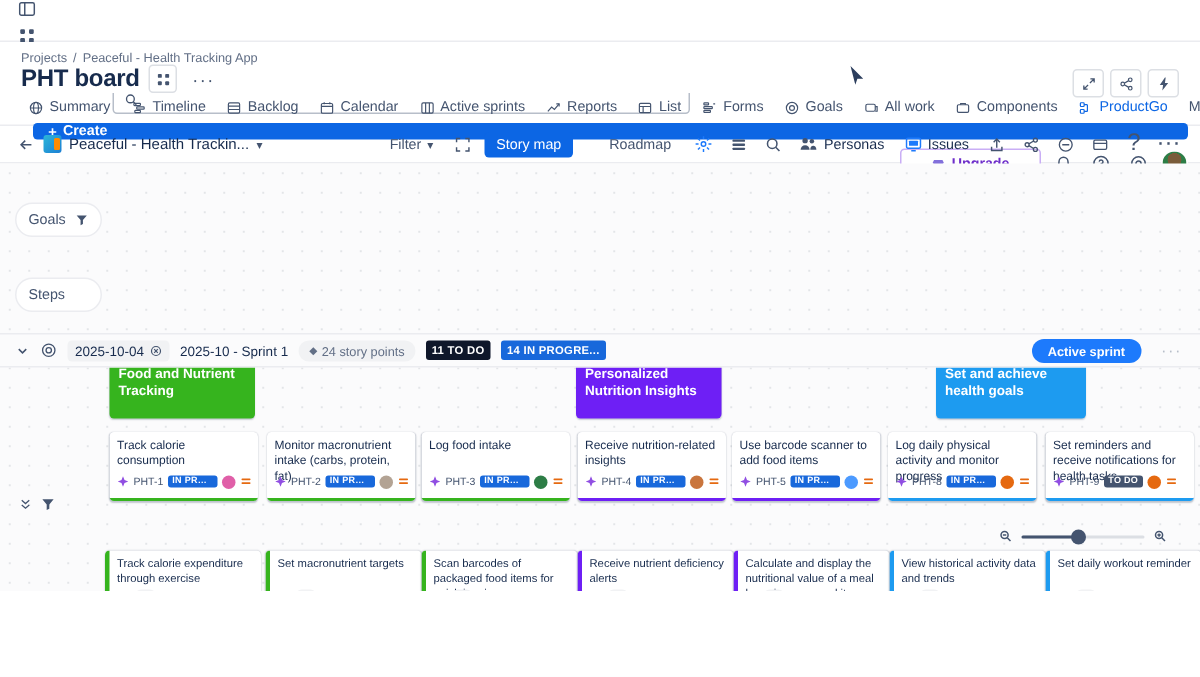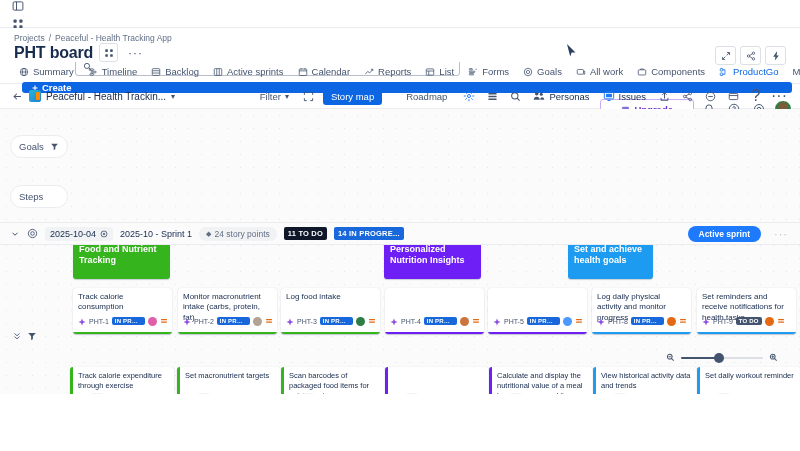--- a/index.html
+++ b/index.html
@@ -374,37 +374,37 @@
           <rect x="2" y="2.6" width="12" height="10.8" rx="1.4"></rect>
           <line x1="2" y1="6" x2="14" y2="6"></line>
           <line x1="2" y1="9.6" x2="14" y2="9.6"></line>
         </svg>
       </span>
       <span>Backlog</span>
     </div>
     <div class="tab">
       <span class="ic">
         <svg width="10" height="10" viewBox="0 0 16 16" fill="none" stroke="currentColor" stroke-width="1.25">
-          <rect x="2" y="2.6" width="12" height="10.8" rx="1.4"></rect>
-          <line x1="6" y1="2.6" x2="6" y2="13.4"></line>
-          <line x1="10" y1="2.6" x2="10" y2="13.4"></line>
-        </svg>
-      </span>
-      <span>Active sprints</span>
-    </div>
-    <div class="tab">
-      <span class="ic">
-        <svg width="10" height="10" viewBox="0 0 16 16" fill="none" stroke="currentColor" stroke-width="1.25">
           <rect x="2" y="3.2" width="12" height="10.4" rx="1.4"></rect>
           <line x1="2" y1="6.2" x2="14" y2="6.2"></line>
           <line x1="5" y1="1.8" x2="5" y2="4"></line>
           <line x1="11" y1="1.8" x2="11" y2="4"></line>
         </svg>
       </span>
       <span>Calendar</span>
+    </div>
+    <div class="tab">
+      <span class="ic">
+        <svg width="10" height="10" viewBox="0 0 16 16" fill="none" stroke="currentColor" stroke-width="1.25">
+          <rect x="2" y="2.6" width="12" height="10.8" rx="1.4"></rect>
+          <line x1="6" y1="2.6" x2="6" y2="13.4"></line>
+          <line x1="10" y1="2.6" x2="10" y2="13.4"></line>
+        </svg>
+      </span>
+      <span>Active sprints</span>
     </div>
     <div class="tab">
       <span class="ic">
         <svg width="10" height="10" viewBox="0 0 16 16" fill="none" stroke="currentColor" stroke-width="1.25">
           <polyline points="2,11.5 6,7 9,9.5 14,3.6"></polyline>
           <polyline points="11,3.6 14,3.6 14,6.4"></polyline>
         </svg>
       </span>
       <span>Reports</span>
     </div>
@@ -636,21 +636,21 @@
         <span class="p-av" style="background:#9aa2ad"></span>
         <span class="p-add">
           <svg width="9" height="9" viewBox="0 0 16 16" fill="#44546f">
             <circle cx="6" cy="5" r="2.6"></circle>
             <path d="M1 13c0-2.6 2-4.2 5-4.2s5 1.6 5 4.2z"></path>
             <line x1="12" y1="3" x2="12" y2="7" stroke="#44546f" stroke-width="1.4"></line>
             <line x1="10" y1="5" x2="14" y2="5" stroke="#44546f" stroke-width="1.4"></line>
           </svg>
         </span>
       </div>
-      <div class="goal-card" style="left: 568px; top: 130px; width: 85px; height: 40px; background: rgb(29, 155, 240);"><span>Set and achieve health goals</span></div>
+      <div class="goal-card" style="left: 624px; top: 130px; width: 100px; height: 40px; background: rgb(29, 155, 240);"><span>Set and achieve health goals</span></div>
     </div>
   <div id="step-layer">
       <div class="step-card" style="left: 73px; top: 179px;">
         <div class="st-title">Track calorie consumption</div>
         <div class="st-bottom">
           <span><svg width="8" height="8" viewBox="0 0 16 16" fill="#904ee2">
               <path d="M8 1l2 5 5 2-5 2-2 5-2-5-5-2 5-2z"></path>
             </svg></span>
           <span class="key-txt">PHT-1</span>
           <span class="status-badge st-inprog">IN PROGR...</span>
@@ -694,37 +694,39 @@
           <span class="prio-ic">
             <svg width="8" height="8" viewBox="0 0 16 16" fill="#e56910">
               <rect x="2" y="4" width="12" height="2.4" rx="1"></rect>
               <rect x="2" y="9" width="12" height="2.4" rx="1"></rect>
             </svg>
           </span>
         </div>
         <div class="st-underline" style="background:#36b41e"></div>
       </div>
       <div class="step-card" style="left: 385px; top: 179px;">
+        <div class="st-title">Receive nutrition-related insights</div>
         <div class="st-bottom">
           <span><svg width="8" height="8" viewBox="0 0 16 16" fill="#904ee2">
               <path d="M8 1l2 5 5 2-5 2-2 5-2-5-5-2 5-2z"></path>
             </svg></span>
           <span class="key-txt">PHT-4</span>
           <span class="status-badge st-inprog">IN PROGR...</span>
           <span class="mini-av" style="background:#c9753d"></span>
           <span class="prio-ic">
             <svg width="8" height="8" viewBox="0 0 16 16" fill="#e56910">
               <rect x="2" y="4" width="12" height="2.4" rx="1"></rect>
               <rect x="2" y="9" width="12" height="2.4" rx="1"></rect>
             </svg>
           </span>
         </div>
         <div class="st-underline" style="background:#6e1ff5"></div>
       </div>
       <div class="step-card" style="left: 488px; top: 179px;">
+        <div class="st-title">Use barcode scanner to add food items</div>
         <div class="st-bottom">
           <span><svg width="8" height="8" viewBox="0 0 16 16" fill="#904ee2">
               <path d="M8 1l2 5 5 2-5 2-2 5-2-5-5-2 5-2z"></path>
             </svg></span>
           <span class="key-txt">PHT-5</span>
           <span class="status-badge st-inprog">IN PROGR...</span>
           <span class="mini-av" style="background:#4c9aff"></span>
           <span class="prio-ic">
             <svg width="8" height="8" viewBox="0 0 16 16" fill="#e56910">
               <rect x="2" y="4" width="12" height="2.4" rx="1"></rect>
@@ -838,20 +840,21 @@
             <svg width="8" height="7" viewBox="0 0 16 14" fill="#e56910">
               <rect x="1" y="2" width="14" height="2.6" rx="1.2"></rect>
               <rect x="1" y="8" width="14" height="2.6" rx="1.2"></rect>
             </svg>
           </span>
           <span class="pts-pill">+</span>
         </div>
       </div>
       <div class="story-card" style="left: 385px; top: 258px;">
         <div class="sc-bar" style="background:#6e1ff5"></div>
+        <div class="sc-title">Receive nutrient deficiency alerts</div>
         <div class="sc-mid">
           <span class="prio-ic">
             <svg width="8" height="7" viewBox="0 0 16 14" fill="#e56910">
               <rect x="1" y="2" width="14" height="2.6" rx="1.2"></rect>
               <rect x="1" y="8" width="14" height="2.6" rx="1.2"></rect>
             </svg>
           </span>
           <span class="pts-pill">+</span>
         </div>
       </div>

